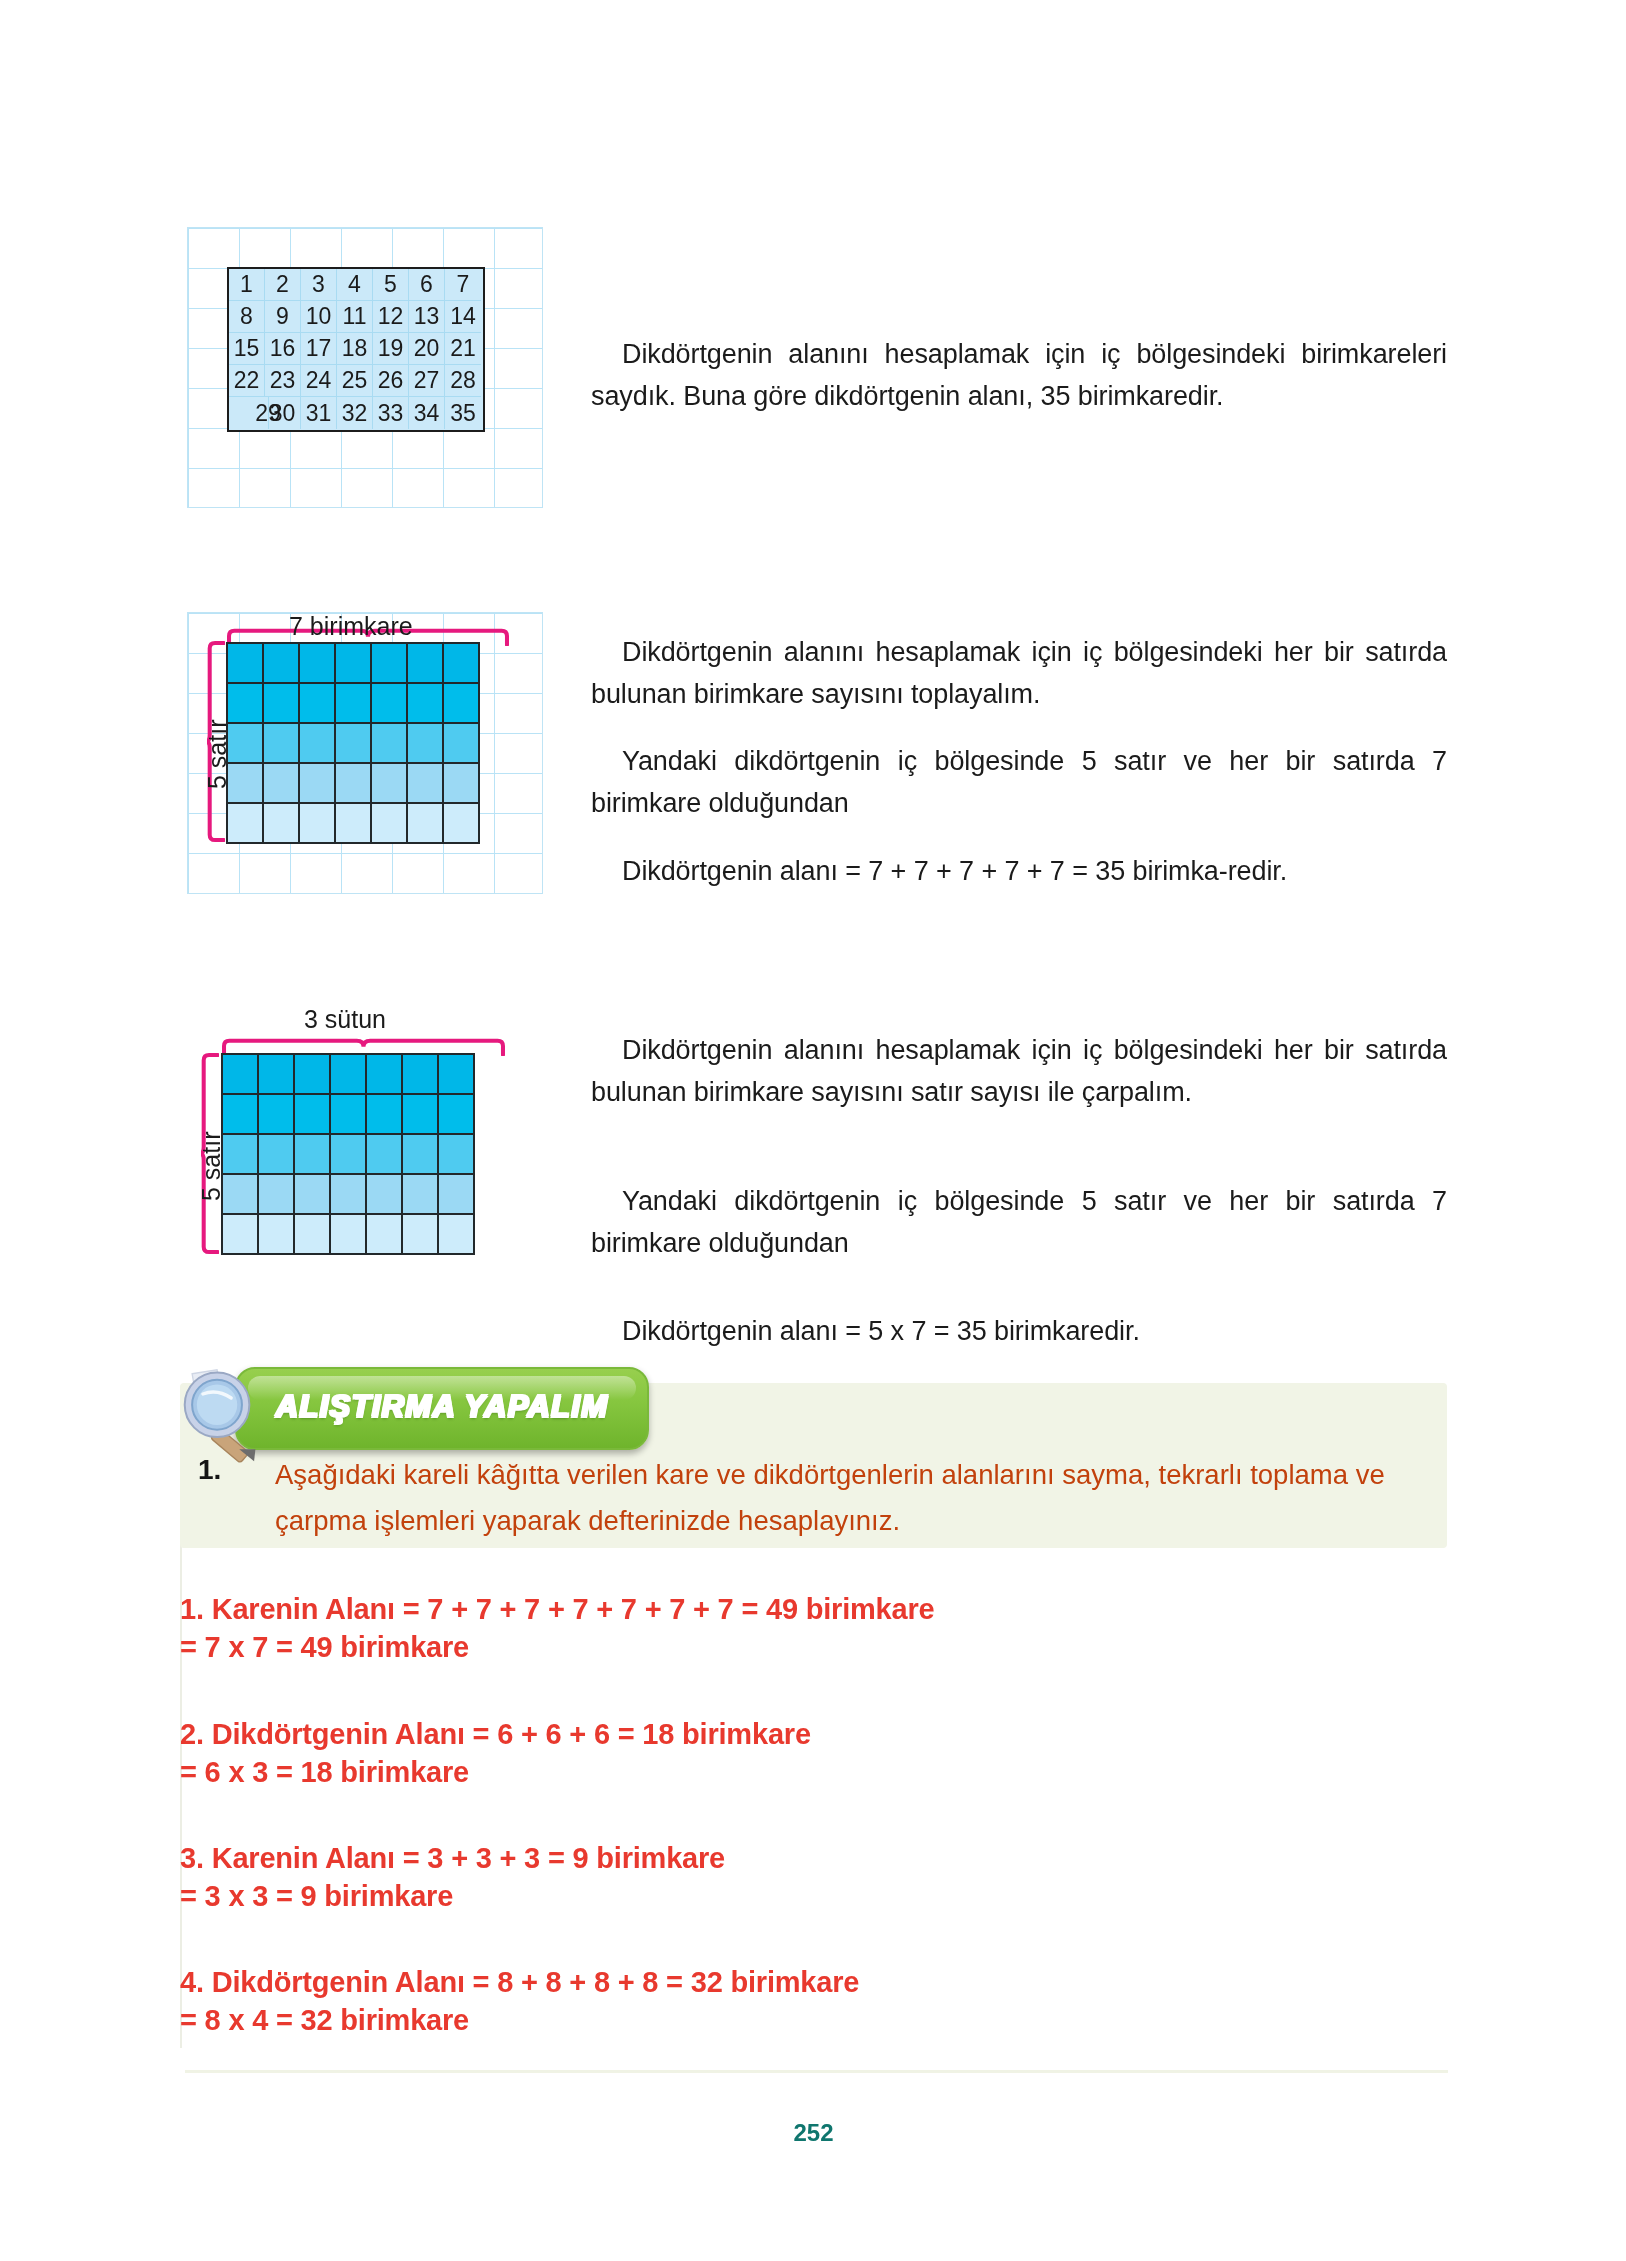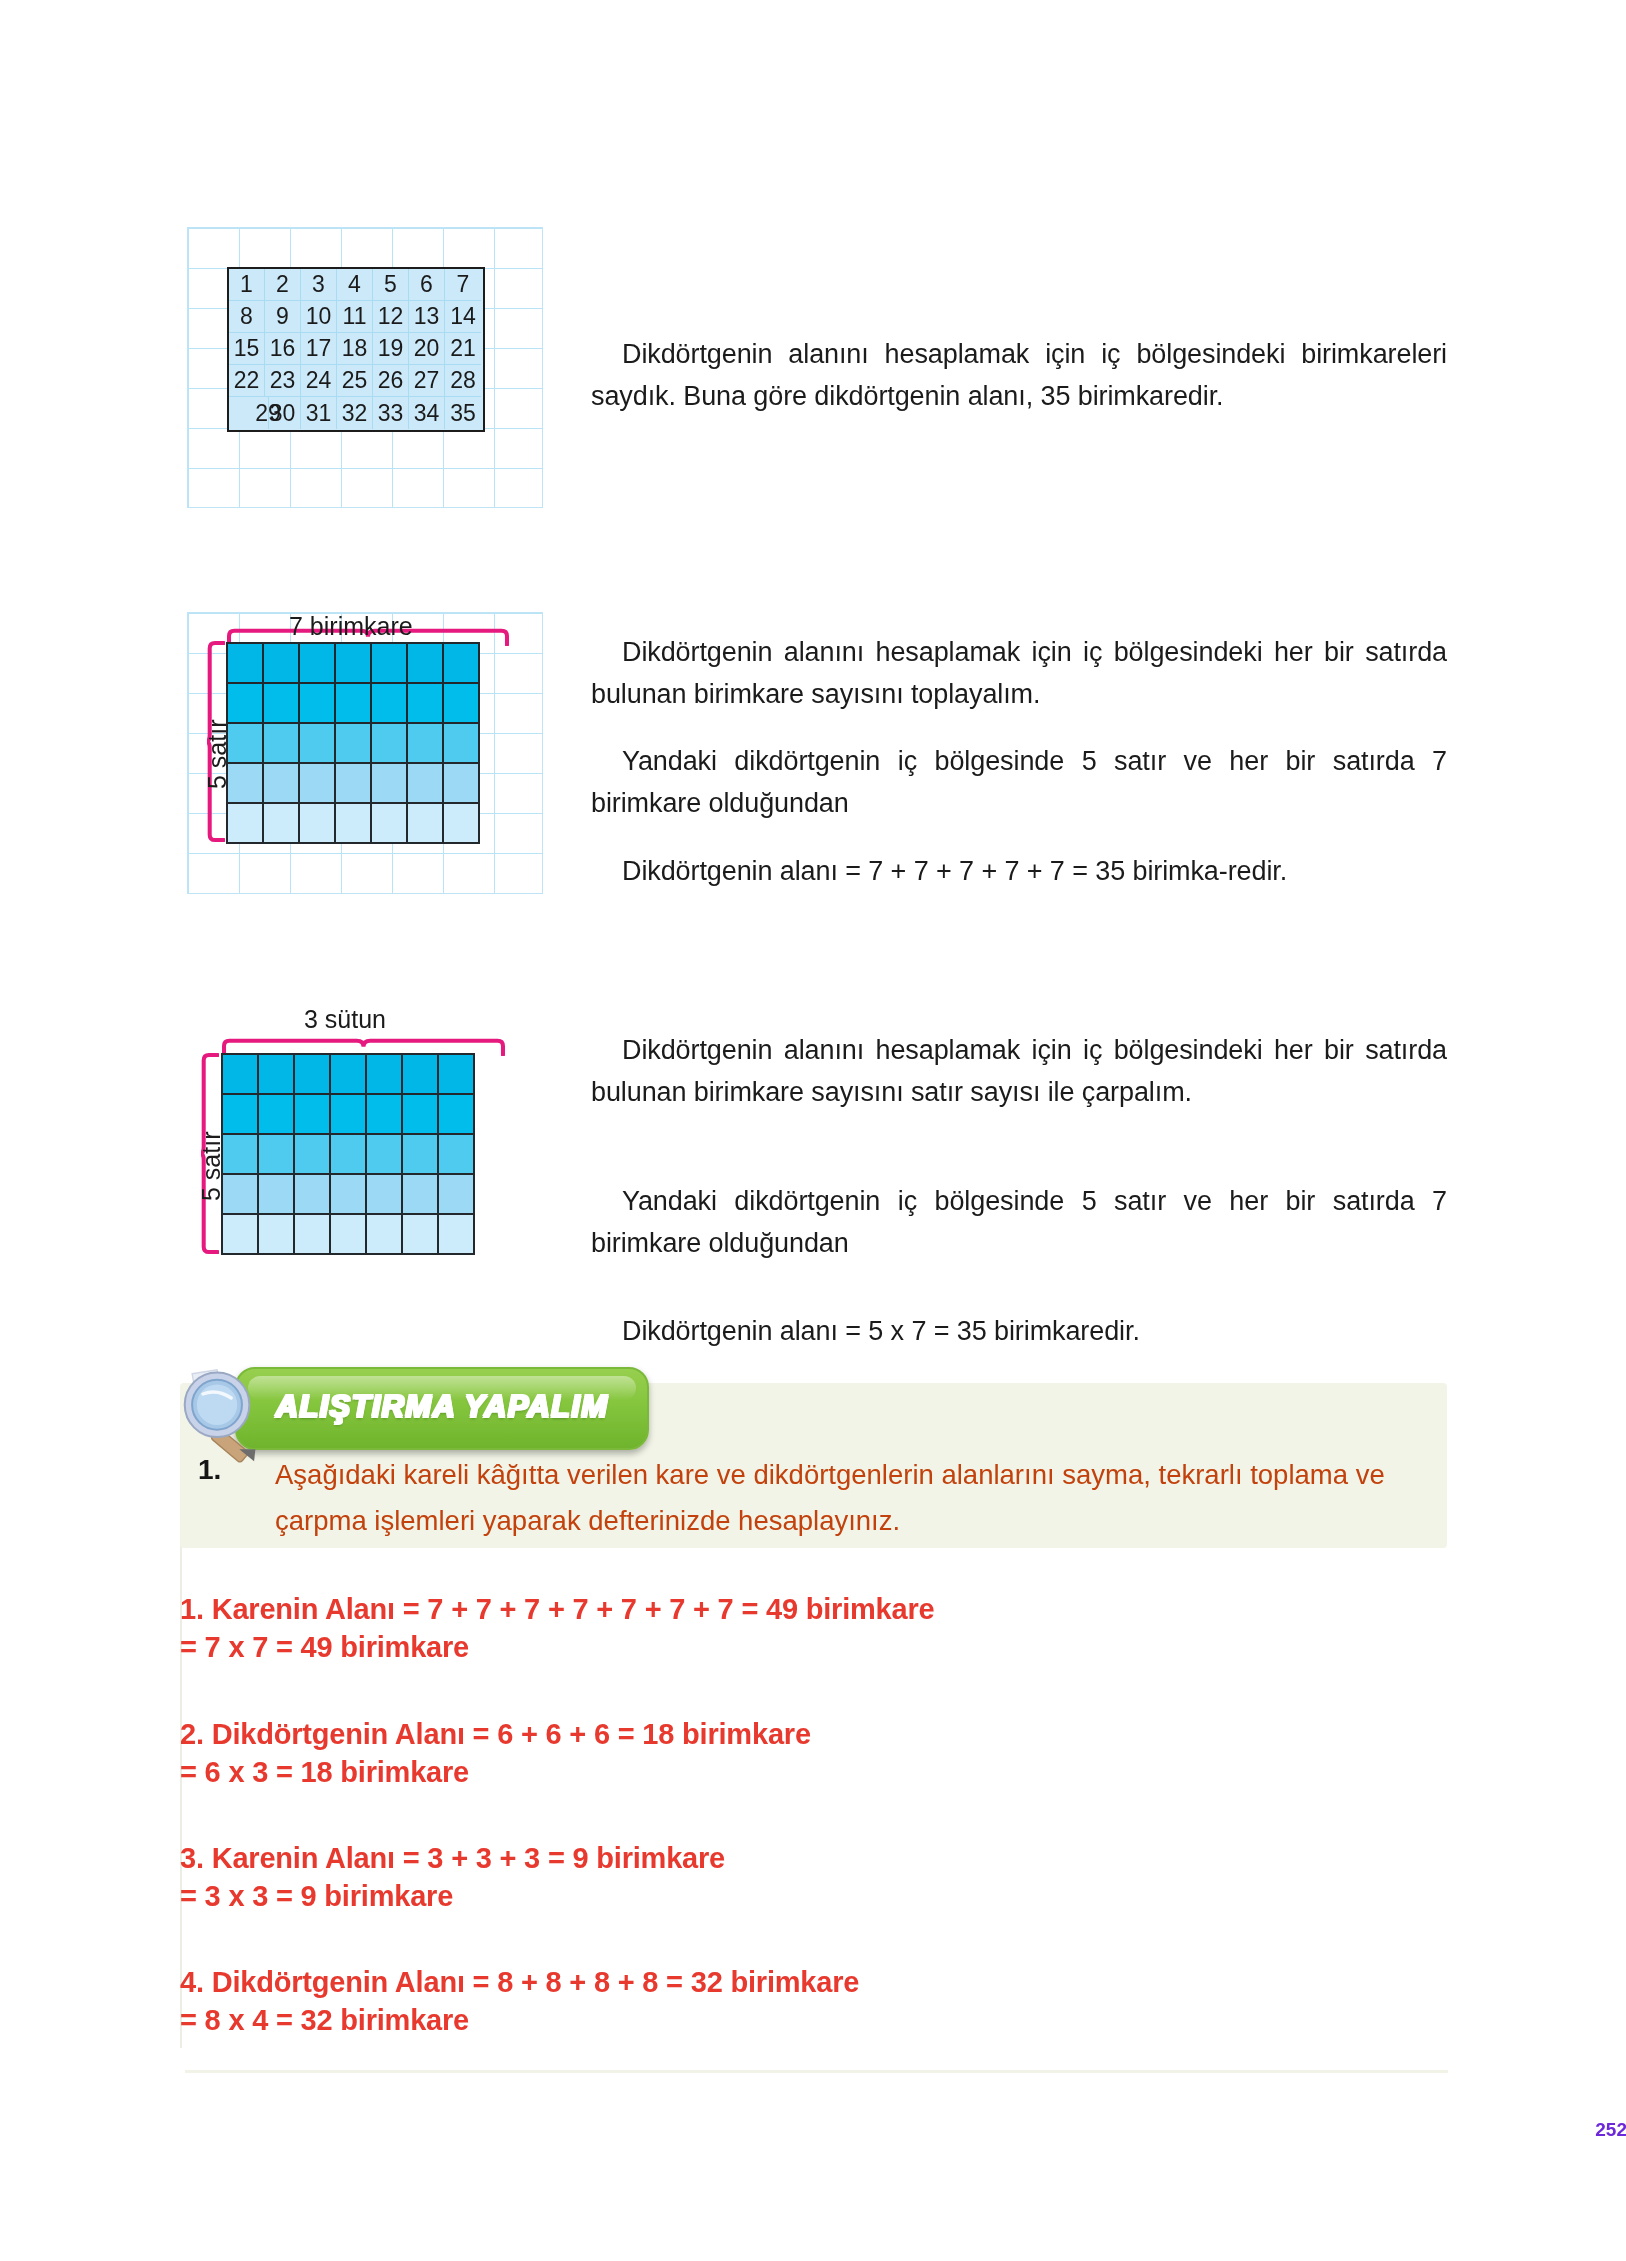--- a/index.html
+++ b/index.html
@@ -130,22 +130,22 @@
     white-space:pre-line;
     letter-spacing:-0.2px;
   }
 
   
   .footer-rule {
     position:absolute; left:185px; width:1263px; height:3.4px;
     background:#f0f3e5;
   }
   .pagenum {
-    position:absolute; width:100%; text-align:right;
-    font-size:19px; font-weight:bold; color:#6d28d9;
+    position:absolute; width:100%; text-align:center;
+    font-size:24px; font-weight:bold; color:#0f766e;
   }
 </style>
 </head>
 <body>
 
 <div id="page">
 
   <div class="v-rule"></div>
 
   <div class="graphpaper" style="left:187px; top:227px; width:356px; height:281px;">

